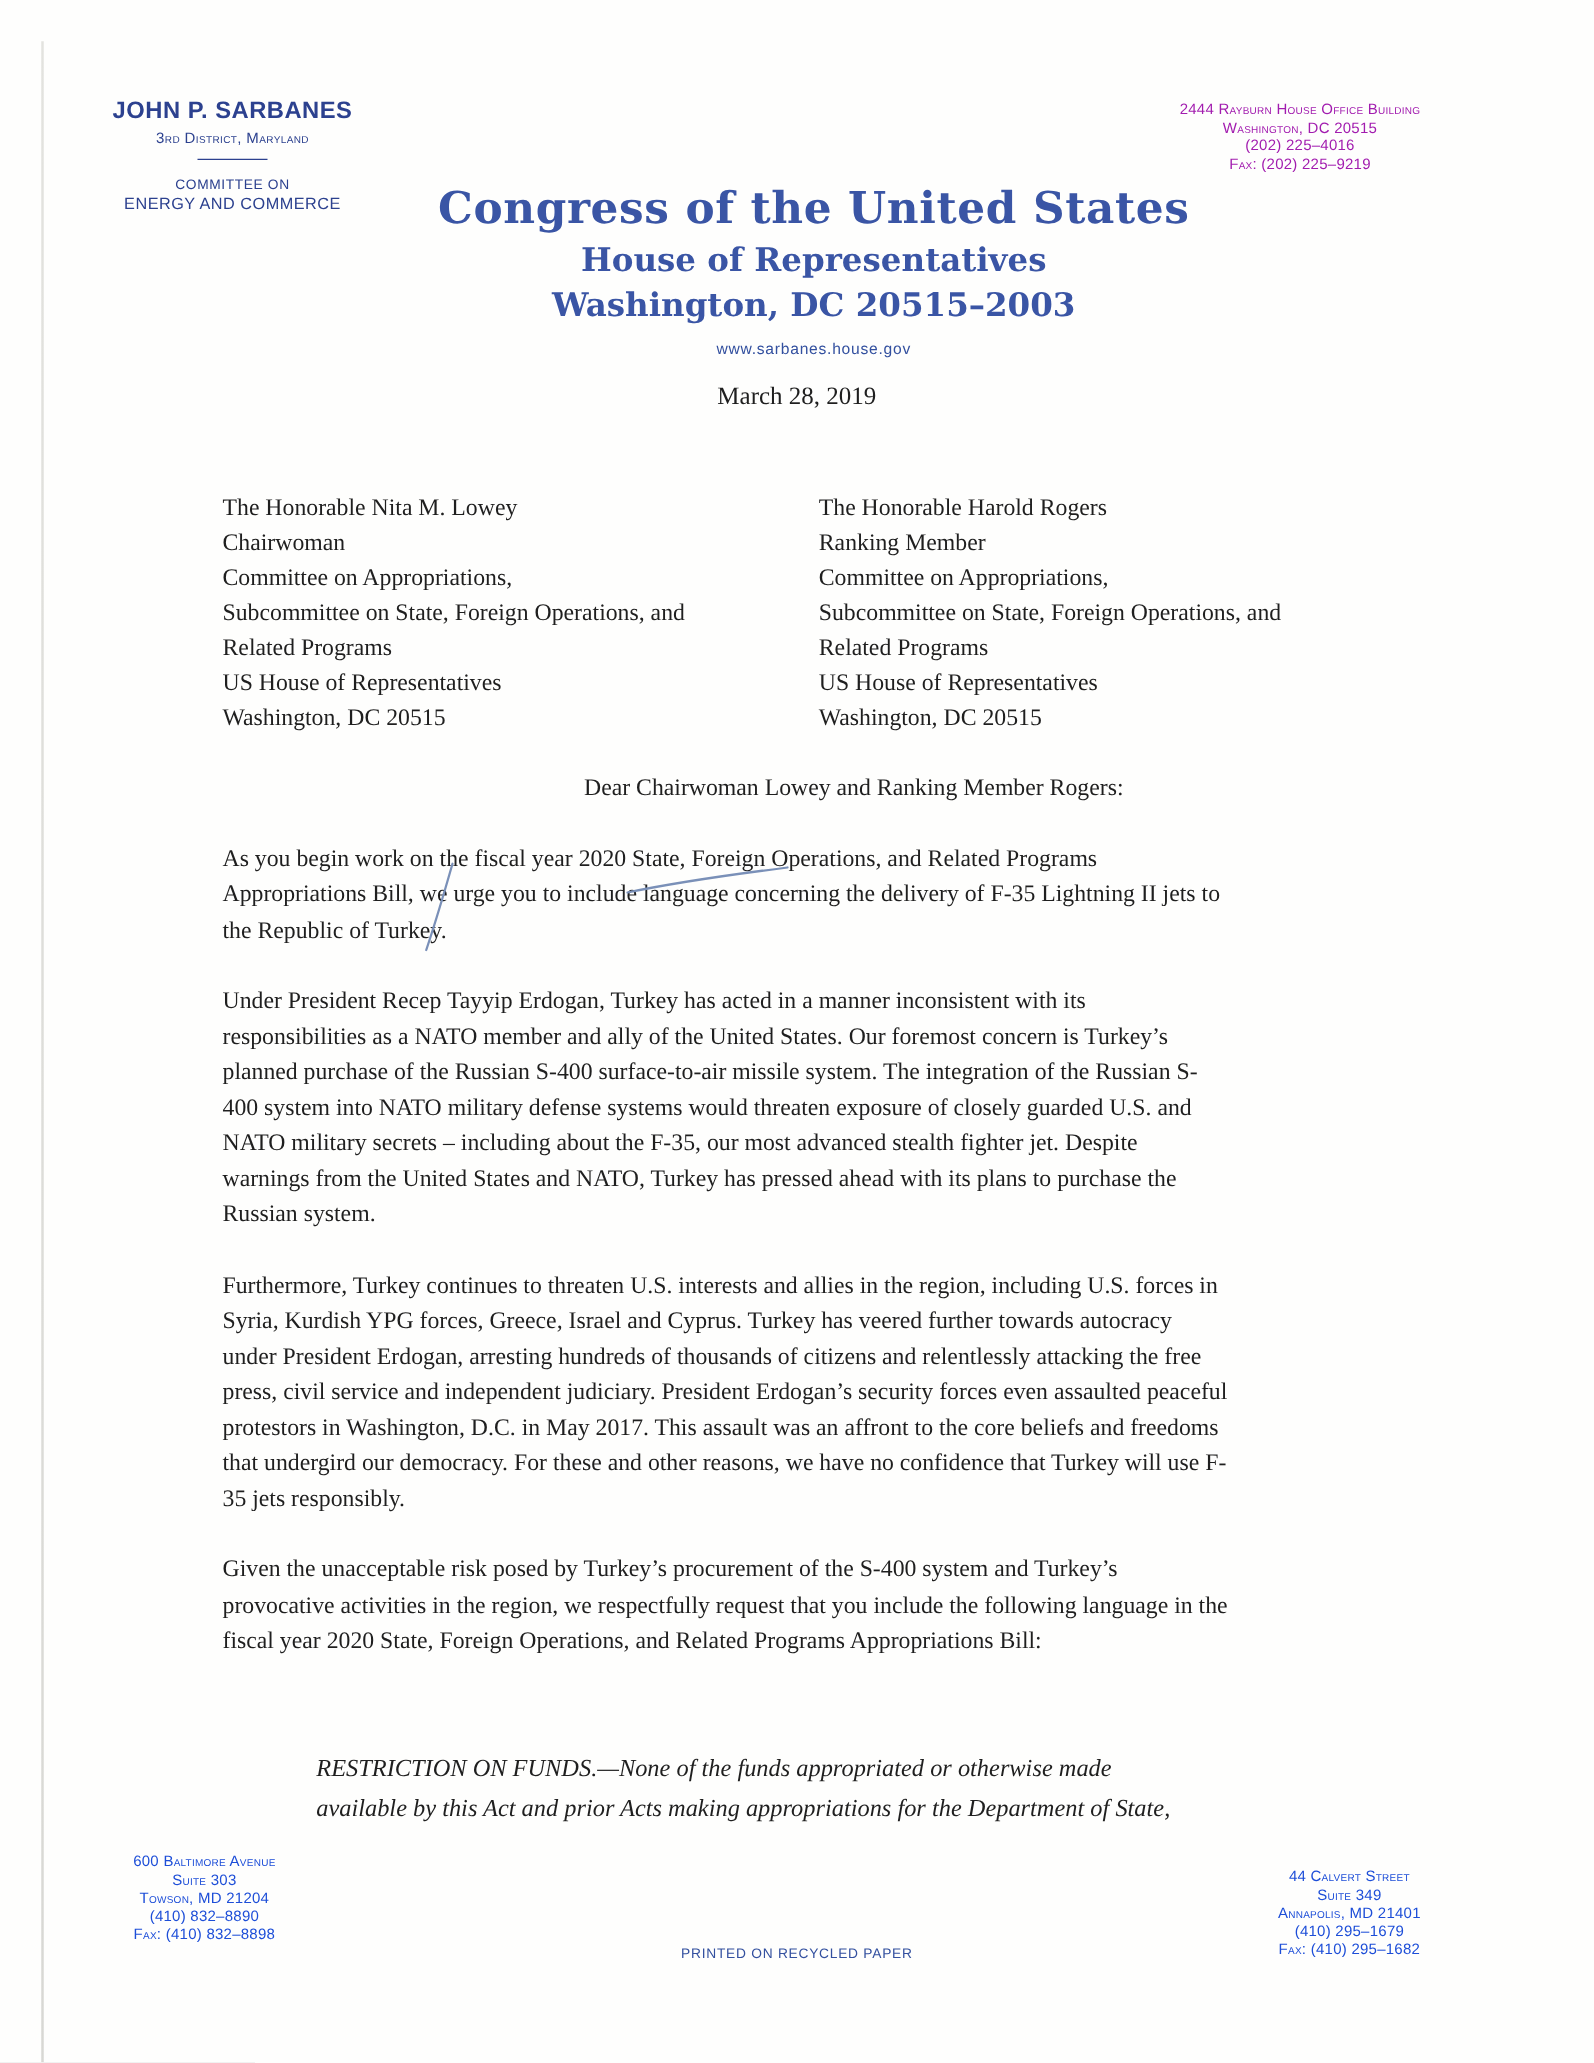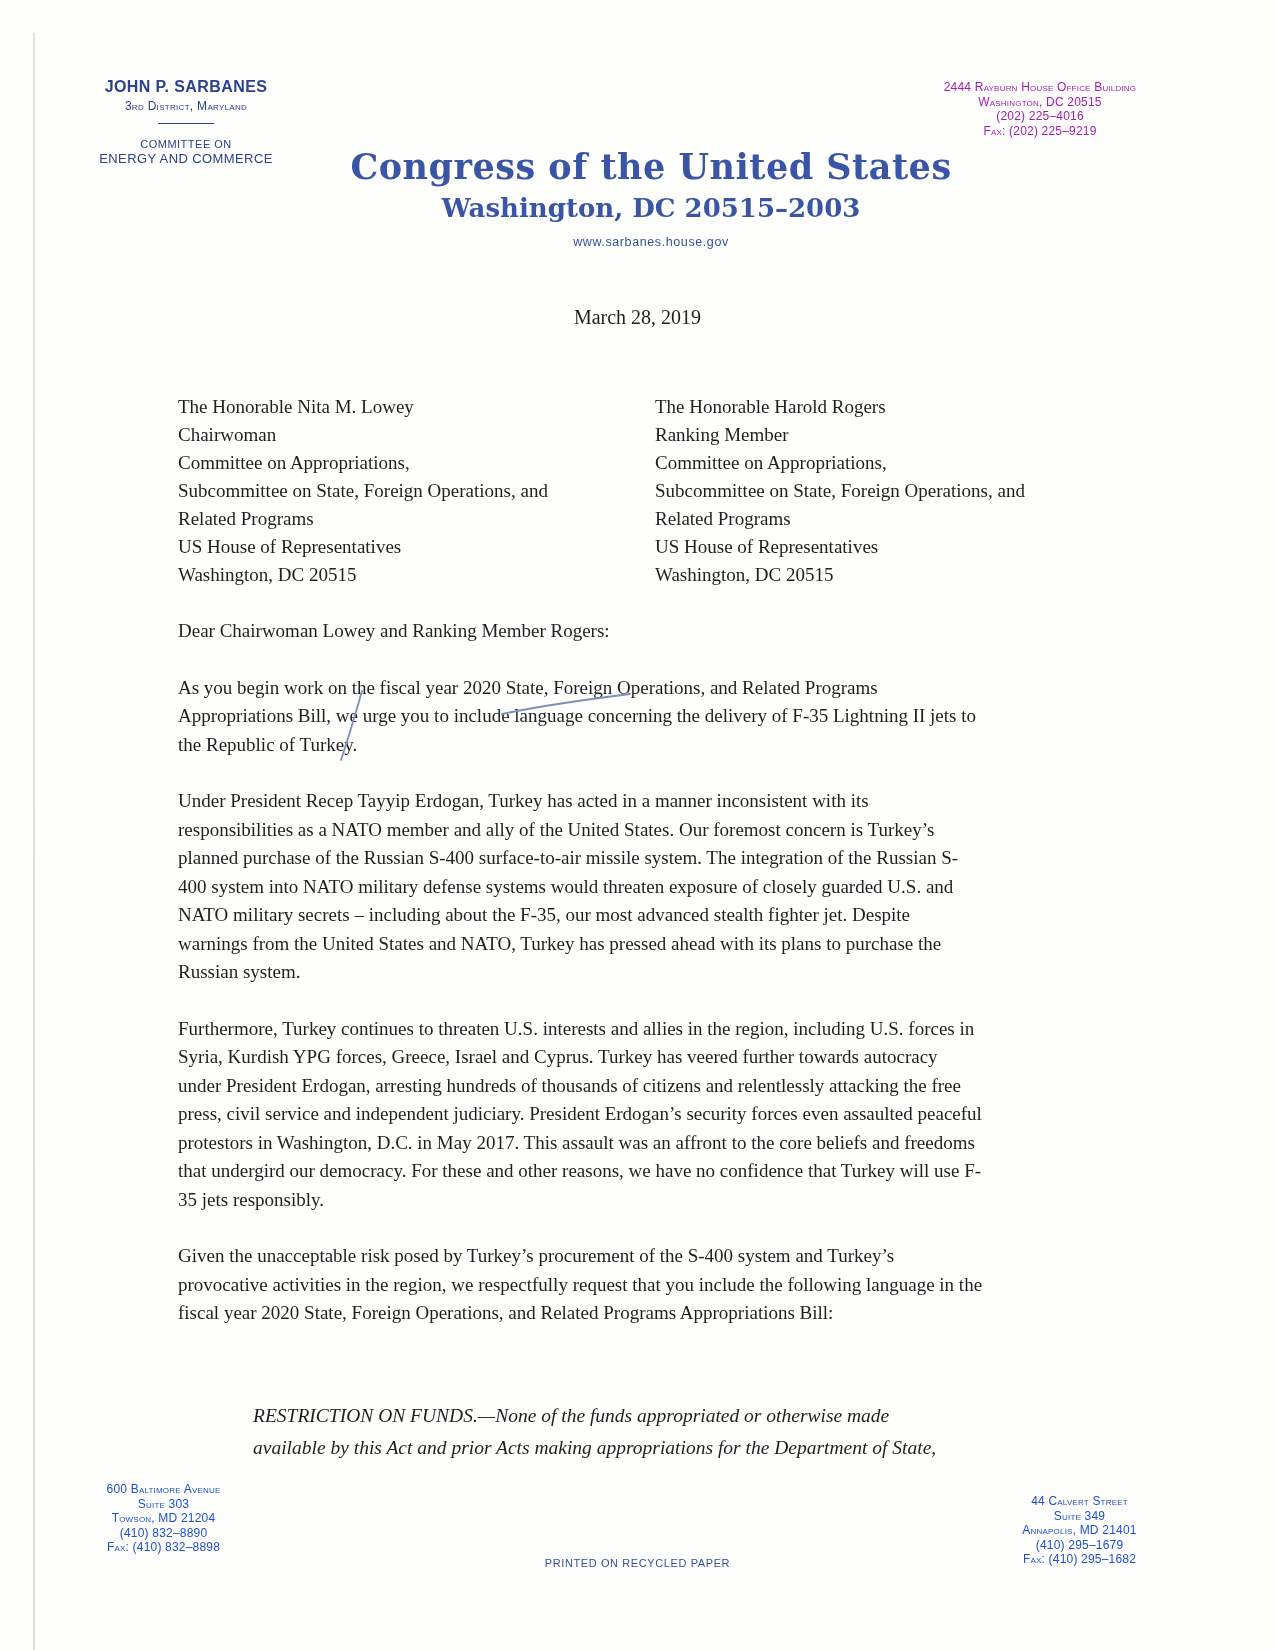--- a/index.html
+++ b/index.html
@@ -22,21 +22,21 @@
     background: linear-gradient(#e3e3df, #d8d8d4);
   }
   
   .lh-left {
     position: absolute;
     left: 72px; top: 78px; width: 228px;
     text-align: center;
     color: #2c418f;
     font-family: "Liberation Sans", sans-serif;
   }
-  .lh-name { font-size: 16px; font-weight: bold; letter-spacing: .4px; }
+  .lh-name { font-size: 19px; font-weight: bold; letter-spacing: .4px; }
   .lh-district { font-size: 12px; font-variant: small-caps; margin-top: 3px; letter-spacing: .3px; }
   .lh-rule {
     width: 56px; height: 0;
     border-top: 1.6px solid #2c418f;
     margin: 10px auto 14px auto;
   }
   .lh-committee1 { font-size: 11px; letter-spacing: .5px; }
   .lh-committee2 { font-size: 13px; letter-spacing: .4px; margin-top: 1px; }
   .lh-right {
     position: absolute;
@@ -74,21 +74,21 @@
     font-size: 20px;
   }
   .body {
     position: absolute;
     left: 178px; top: 393px; width: 1010px;
     font-size: 19px;
     line-height: 28.5px;
   }
   .addr-row { display: flex; }
   .addr { width: 477px; white-space: pre-line; line-height: 28px; }
-  .salutation { margin-top: 28px; }
+  .salutation { margin-top: 28px; text-align: center; }
   .para { margin-top: 28px; white-space: pre-line; }
   .quote {
     margin-top: 72px; margin-left: 75px;
     font-style: italic;
     font-size: 19.5px;
     line-height: 32px;
     white-space: pre-line;
   }
   
   .pen-marks {
@@ -136,20 +136,21 @@
     <div class="lh-committee2">ENERGY AND COMMERCE</div>
   </div>
 
   <div class="lh-right">2444 Rayburn House Office Building
 Washington, DC 20515
 (202) 225–4016
 Fax: (202) 225–9219</div>
 
   <div class="lh-center">
     <div class="gothic lh-title1">Congress of the United States</div>
+    <div class="gothic lh-title2">House of Representatives</div>
     <div class="gothic lh-title3">Washington, DC 20515–2003</div>
     <div class="lh-site">www.sarbanes.house.gov</div>
   </div>
 
   <div class="date">March 28, 2019</div>
 
   <div class="body">
     <div class="addr-row">
       <div class="addr">The Honorable Nita M. Lowey
 Chairwoman

